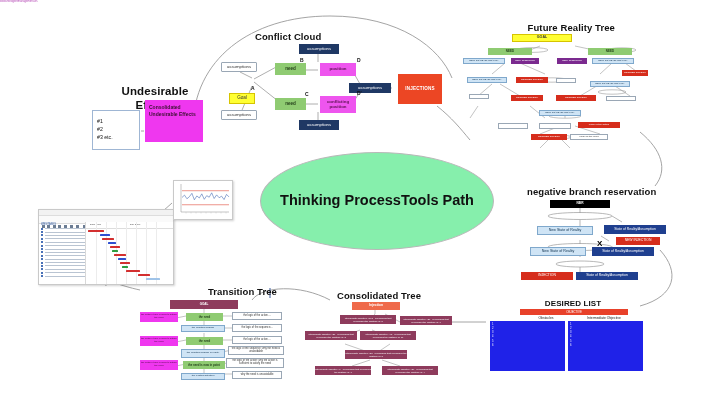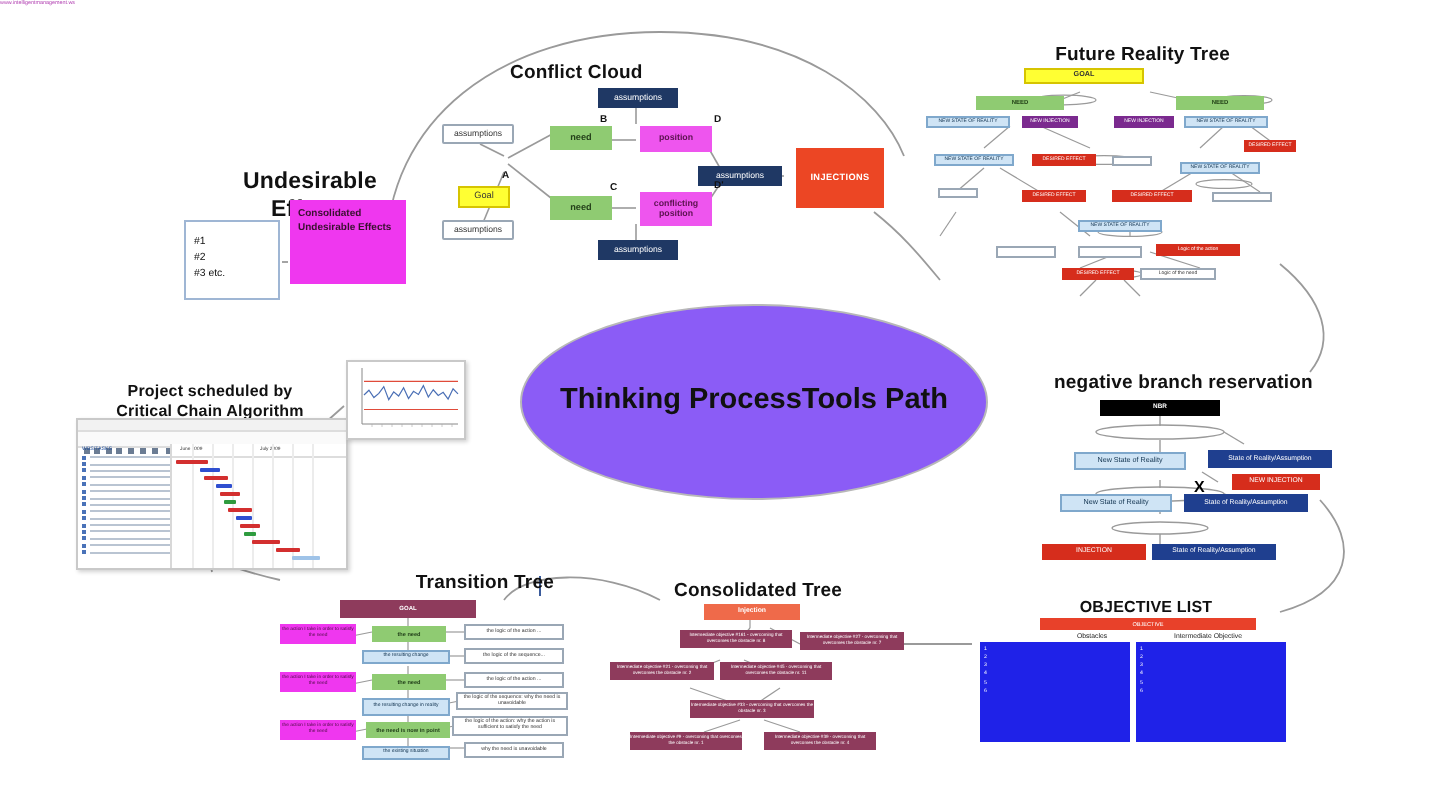--- a/index.html
+++ b/index.html
@@ -6,21 +6,21 @@
   body{width:720px;height:405px;position:relative;overflow:hidden;
        font-family:"Liberation Sans", sans-serif;color:#000;}
   .canvas{position:absolute;left:0;top:0;width:720px;height:405px;}
   .svg-layer{position:absolute;left:0;top:0;width:720px;height:405px;pointer-events:none;}
   .node{position:absolute;box-sizing:border-box;display:flex;align-items:center;
         justify-content:center;text-align:center;line-height:1.05;overflow:hidden;}
   .sec-title{position:absolute;font-weight:bold;color:#111;letter-spacing:0.1px;}
 
   
   #center-ellipse{left:260px;top:152px;width:232px;height:96px;border-radius:50%;
-     background:#8b5cf6;border:1px solid #b8b8b8;display:flex;align-items:center;
+     background:#86efac;border:1px solid #b8b8b8;display:flex;align-items:center;
      justify-content:center;position:absolute;}
   #center-ellipse .txt{font-size:14.5px;font-weight:bold;color:#111;line-height:1.22;text-align:center;}
 
   
   #ude-title{left:100px;top:84px;width:110px;font-size:11.5px;line-height:1.25;text-align:center;}
   #ude-list{left:92px;top:110px;width:48px;height:40px;border:1px solid #9fb6d4;background:#fff;
      font-size:5.2px;text-align:left;padding:6px 3px 0 4px;display:block;line-height:1.55;color:#111;}
   #ude-consol{left:145px;top:100px;width:58px;height:42px;background:#ef37ef;
      font-size:5px;color:#3a1030;text-align:left;justify-content:flex-start;padding:4px;
      align-items:flex-start;line-height:1.45;font-weight:bold;}
@@ -263,21 +263,21 @@
   <div class="node nbr-black" style="left:550px;top:200px;width:60px;height:8px;">NBR</div>
   <div class="node nbr-lblue" style="left:537px;top:226px;width:56px;height:9px;">New State of Reality</div>
   <div class="node nbr-dblue" style="left:604px;top:225px;width:62px;height:9px;">State of Reality/Assumption</div>
   <div class="node nbr-red" style="left:616px;top:237px;width:44px;height:8px;">NEW INJECTION</div>
   <div class="node nbr-lblue" style="left:530px;top:247px;width:56px;height:9px;">New State of Reality</div>
   <div class="node nbr-dblue" style="left:592px;top:247px;width:62px;height:9px;">State of Reality/Assumption</div>
   <div class="node nbr-injred" style="left:521px;top:272px;width:52px;height:8px;">INJECTION</div>
   <div class="node nbr-dblue" style="left:576px;top:272px;width:62px;height:8px;">State of Reality/Assumption</div>
   <div id="nbr-x">X</div>
 
-  <div class="sec-title" id="obs-title">OBJECTIVE LIST</div>
+  <div class="sec-title" id="obs-title">DESIRED LIST</div>
   <div class="node" id="obs-bar">OBJECTIVE</div>
   <div id="obs-h1">Obstacles</div>
   <div id="obs-h2">Intermediate Objective</div>
   <div class="obs-pane" style="left:490px;top:321px;width:75px;height:50px;">
     <div class="obs-rows" style="left:2px;top:2px;">
       <div>1</div>
       <div>2</div>
       <div>3</div>
       <div>4</div>
       <div>5</div>
@@ -350,24 +350,20 @@
   </svg>
   <div class="node pt-inj" style="left:352px;top:302px;width:48px;height:8px;">Injection</div>
   <div class="node pt-io" style="left:340px;top:315px;width:56px;height:9px;">Intermediate objective #161 - overcoming that overcomes the obstacle nr. 8</div>
   <div class="node pt-io" style="left:400px;top:316px;width:52px;height:9px;">Intermediate objective #27 - overcoming that overcomes the obstacle nr. 7</div>
   <div class="node pt-io" style="left:305px;top:331px;width:52px;height:9px;">Intermediate objective #21 - overcoming that overcomes the obstacle nr. 2</div>
   <div class="node pt-io" style="left:360px;top:331px;width:56px;height:9px;">Intermediate objective #45 - overcoming that overcomes the obstacle nr. 11</div>
   <div class="node pt-io" style="left:345px;top:350px;width:62px;height:9px;">Intermediate objective #33 - overcoming that overcomes the obstacle nr. 3</div>
   <div class="node pt-io" style="left:315px;top:366px;width:56px;height:9px;">Intermediate objective #9 - overcoming that overcomes the obstacle nr. 1</div>
   <div class="node pt-io" style="left:382px;top:366px;width:56px;height:9px;">Intermediate objective #39 - overcoming that overcomes the obstacle nr. 4</div>
 
-  <div class="sec-title" id="gantt-title">
-    <div>Project scheduled by</div>
-    <div>Critical Chain Algorithm</div>
-  </div>
   <div id="gantt">
     <div class="g-menu"></div>
     <div class="g-tools">
       <svg width="134" height="7">
         <g fill="#6b7c93">
           <rect x="3" y="2" width="3" height="3"></rect>
             <rect x="8" y="2" width="3" height="3"></rect>
           <rect x="14" y="2" width="3" height="3"></rect>
             <rect x="19" y="2" width="3" height="3"></rect>
           <rect x="25" y="2" width="3" height="3"></rect>

